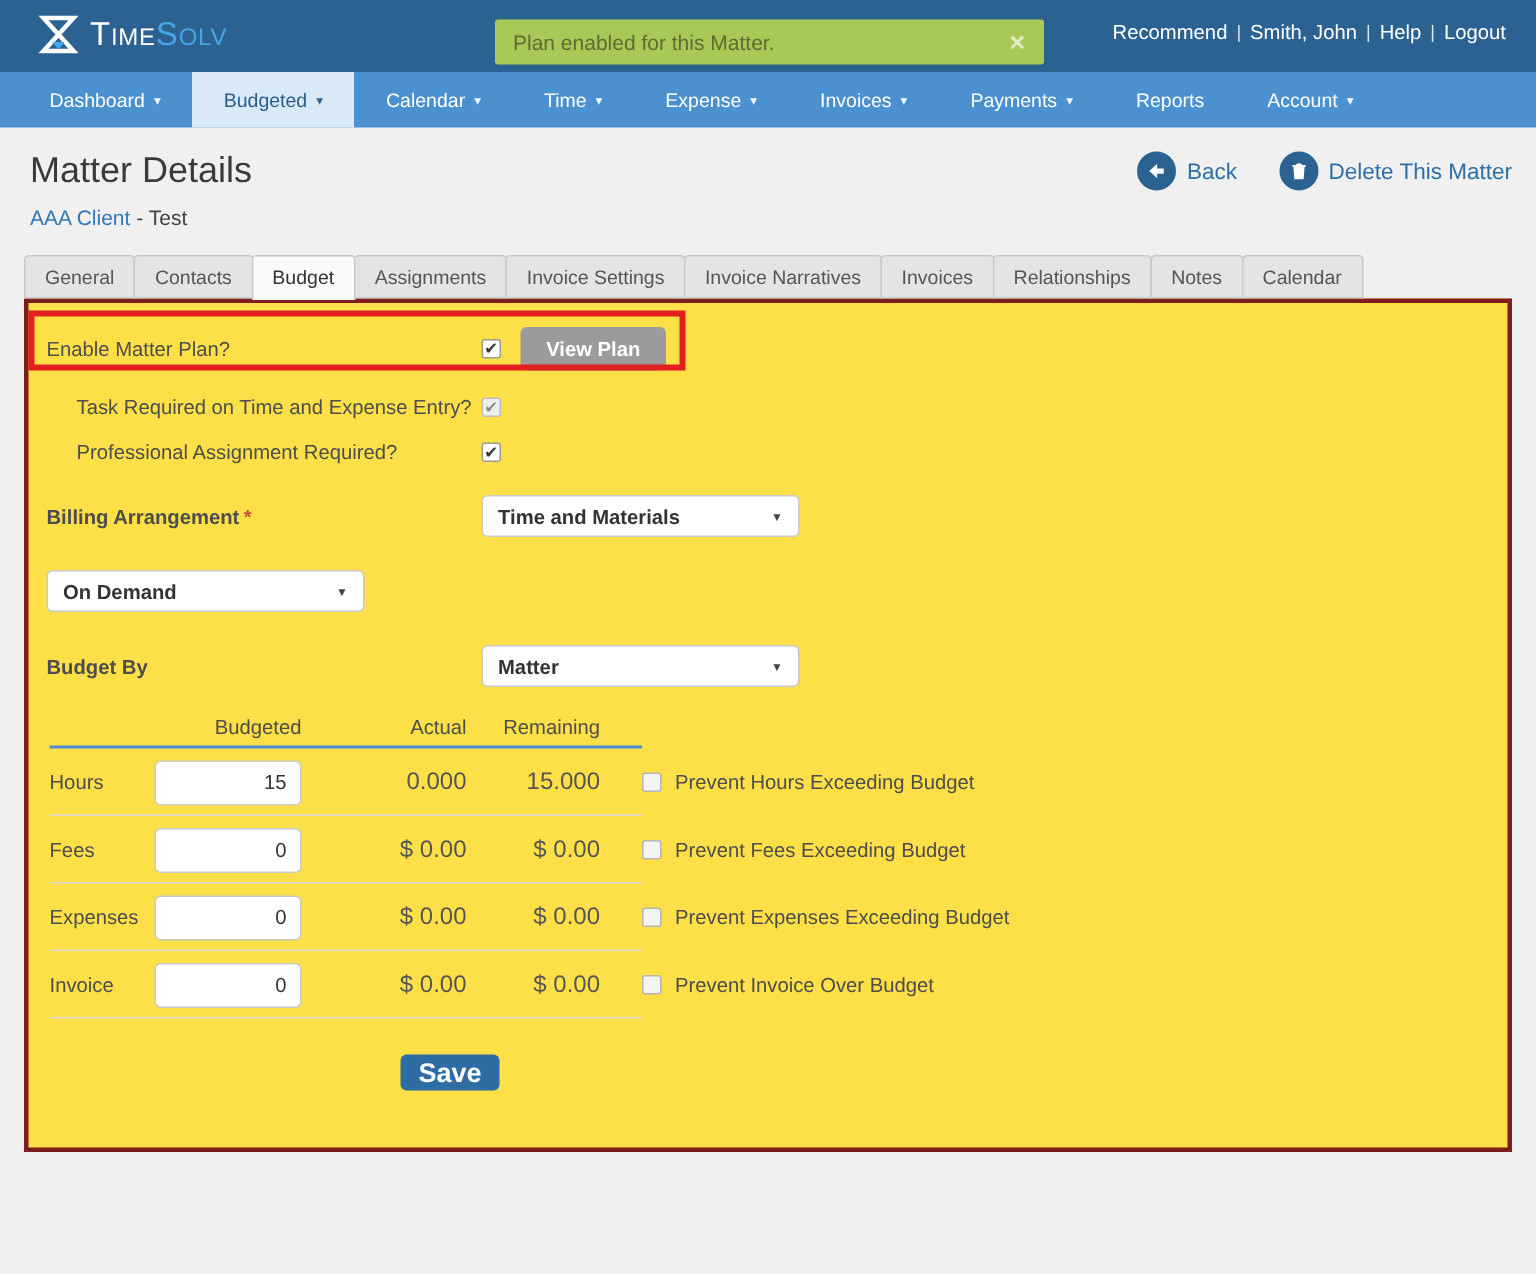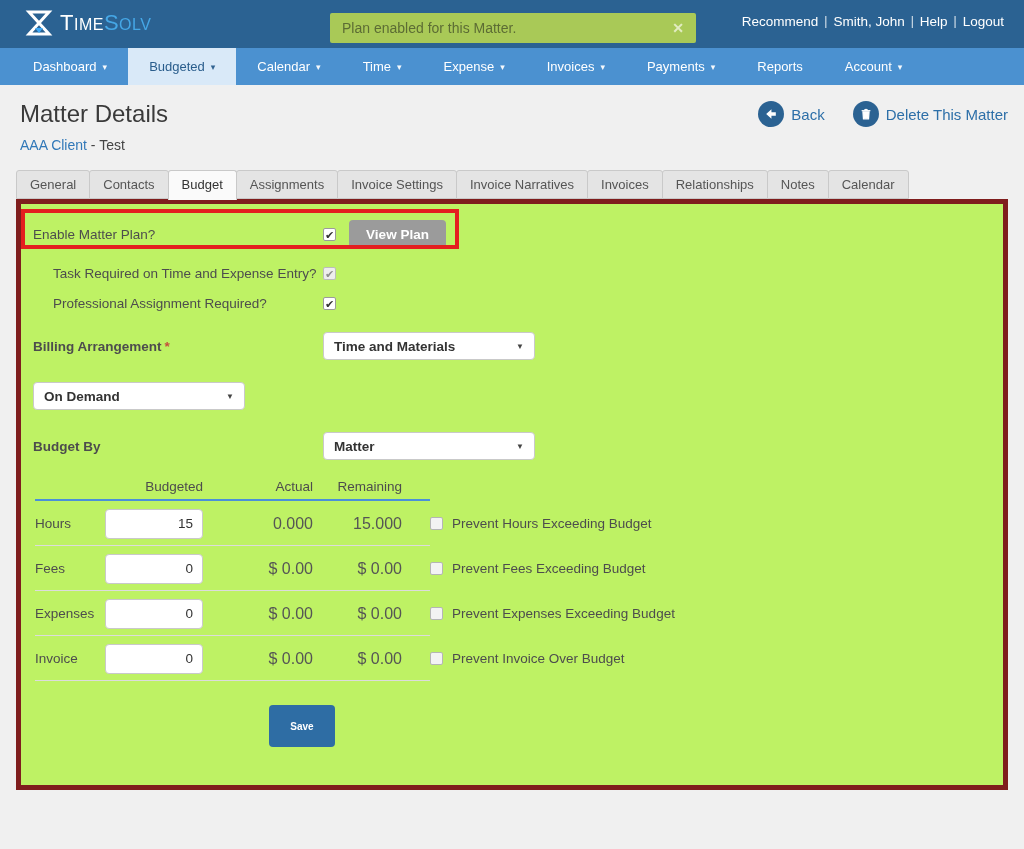--- a/index.html
+++ b/index.html
@@ -43,21 +43,21 @@
   .breadcrumb { margin:9px 0 0 4px; font-size:14px; color:#444; }
   .breadcrumb a { color:#3178b8; text-decoration:none; cursor:pointer; }
 
   
   .tabs { display:flex; margin-top:17px; position:relative; z-index:2; }
   .tab { padding:6px 13px; background:#e4e4e4; border:1px solid #c9c9c9; margin-right:-1px;
     font-size:13px; color:#555; border-radius:3px 3px 0 0; cursor:pointer; white-space:nowrap; }
   .tab.active { background:#fafafa; color:#333; border-bottom:1px solid #fafafa; margin-bottom:-1px; }
 
   
-  .panel { border:5px solid #7f1d1d; position:relative; padding-bottom:38px; background:#bef264; }
+  .panel { border:3px solid #7f1d1d; position:relative; padding-bottom:38px; background:#fde047; }
   .hl-rect { position:absolute; left:0; top:5px; width:438px; height:40px;
     border:4px solid #e41f1f; z-index:3; pointer-events:none; }
 
   .row { display:flex; align-items:center; }
   .row-enable { height:48px; margin-top:6px; padding-left:12px; }
   .lbl { font-size:13.5px; color:#4d4d4d; }
   .lbl-w { width:290px; }
   .row-sub { height:30px; padding-left:32px; }
   .row-sub .lbl { width:270px; }
   .req { color:#c54e3c; margin-left:3px; }
@@ -82,22 +82,22 @@
   .c-in { width:98px; text-align:right; }
   .c-act { width:110px; text-align:right; color:#555; }
   .c-rem { width:89px; text-align:right; color:#555; }
   .c-chk { margin-left:28px; display:flex; align-items:center; gap:9px; }
   .blue-line { height:2px; background:#4a90d9; width:395px; margin-left:14px; margin-top:5px; }
   .bt-row { display:flex; align-items:center; height:45px; position:relative; }
   .bt-row::after { content:""; position:absolute; left:14px; bottom:0; width:395px; height:1px; background:#dcdcdc; }
   .bt-row input { width:98px; height:30px; border:1px solid #c9c9c9; border-radius:4px;
     text-align:right; padding-right:9px; font-size:13.5px; color:#333;
     font-family:"Liberation Sans", sans-serif; background:#fff;padding-left:45px; }
-  .btn-save { margin:24px 0 0 248px; width:66px; height:42px; background:#2e6da4; border:none;
-    border-radius:4px; color:#fff; font-size:10px; font-weight:600; cursor:pointer; display:block;
+  .btn-save { margin:24px 0 0 248px; width:66px; height:24px; background:#2e6da4; border:none;
+    border-radius:4px; color:#fff; font-size:18px; font-weight:600; cursor:pointer; display:block;
     font-family:"Liberation Sans", sans-serif; }
 
   
   footer { flex:0 0 64px; border-top:1px solid #dcdcdc; text-align:center; padding-top:13px;
     font-size:12.5px; color:#9a9a9a; background:#f1f1f1; }
   footer a { color:#3178b8; text-decoration:none; cursor:pointer; }
 </style>
 </head>
 <body>
 

